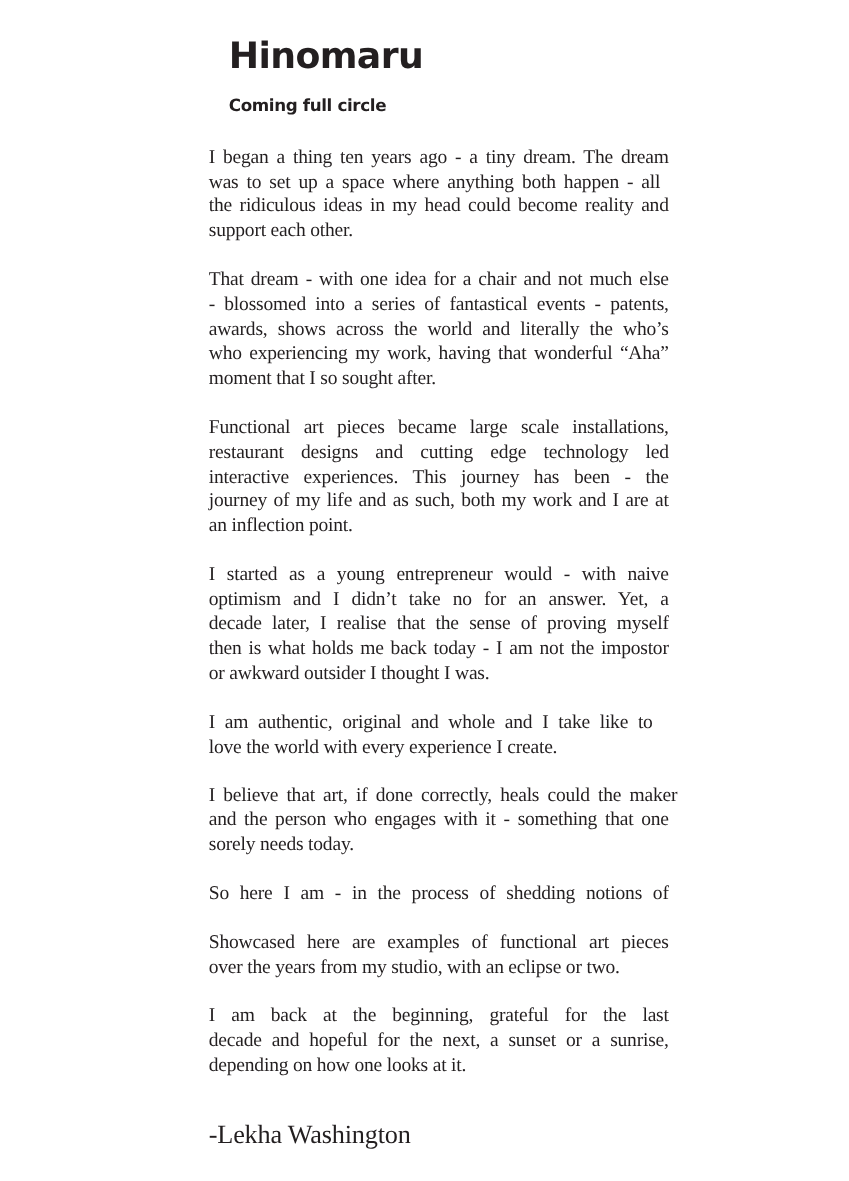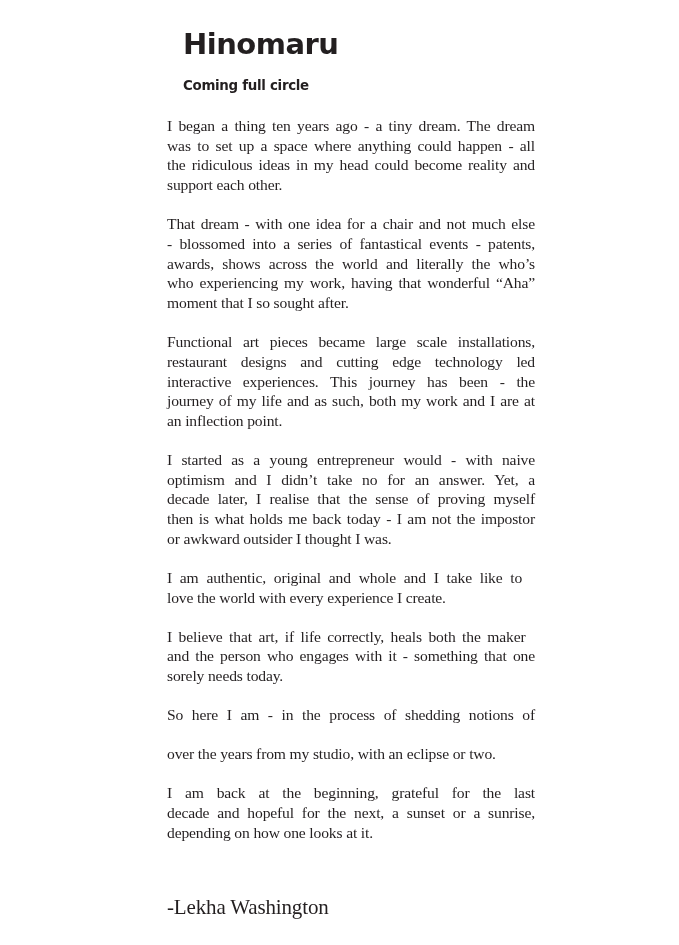--- a/index.html
+++ b/index.html
@@ -24,21 +24,21 @@
   </style>
 </head>
 <body>
 
 <div class="page">
   <h1 class="title">Hinomaru</h1>
   <h2 class="subtitle">Coming full circle</h2>
   <div class="body" id="article-body">
       <p class="para">
         <span class="line" style="display: block; word-spacing: 2.61979px; text-align-last: left;">I began a thing ten years ago - a tiny dream. The dream</span>
-        <span class="line" style="display: block; word-spacing: 2.67188px; text-align-last: left;">was to set up a space where anything could happen - all</span>
+        <span class="line" style="display: block; word-spacing: 2.67188px; text-align-last: left;">was to set up a space where anything both happen - all</span>
         <span class="line" style="display: block; word-spacing: 2.31944px; text-align-last: left;">the ridiculous ideas in my head could become reality and</span>
         <span class="line last">support each other.</span>
       </p>
       <p class="para">
         <span class="line" style="display: block; word-spacing: 1.92318px; text-align-last: left;">That dream - with one idea for a chair and not much else</span>
         <span class="line" style="display: block; word-spacing: 3.65104px; text-align-last: left;">- blossomed into a series of fantastical events - patents,</span>
         <span class="line" style="display: block; word-spacing: 4.51758px; text-align-last: left;">awards, shows across the world and literally the who’s</span>
         <span class="line" style="display: block; word-spacing: 2.23661px; text-align-last: left;">who experiencing my work, having that wonderful “Aha”</span>
         <span class="line last">moment that I so sought after.</span>
       </p>
@@ -54,28 +54,29 @@
         <span class="line" style="display: block; word-spacing: 6.02031px; text-align-last: left;">optimism and I didn’t take no for an answer. Yet, a</span>
         <span class="line" style="display: block; word-spacing: 4.55729px; text-align-last: left;">decade later, I realise that the sense of proving myself</span>
         <span class="line" style="display: block; word-spacing: 1.77214px; text-align-last: left;">then is what holds me back today - I am not the impostor</span>
         <span class="line last">or awkward outsider I thought I was.</span>
       </p>
       <p class="para">
         <span class="line" style="display: block; word-spacing: 4.04844px; text-align-last: left;">I am authentic, original and whole and I take like to</span>
         <span class="line last">love the world with every experience I create.</span>
       </p>
       <p class="para">
-        <span class="line" style="display: block; word-spacing: 2.80156px; text-align-last: left;">I believe that art, if life correctly, heals both the maker</span>
+        <span class="line" style="display: block; word-spacing: 2.80156px; text-align-last: left;">I believe that art, if done correctly, heals could the maker</span>
         <span class="line" style="display: block; word-spacing: 2.45938px; text-align-last: left;">and the person who engages with it - something that one</span>
         <span class="line last">sorely needs today.</span>
       </p>
       <p class="para">
         <span class="line" style="display: block; word-spacing: 4.91051px; text-align-last: left;">So here I am - in the process of shedding notions of</span>
       </p>
       <p class="para">
+        <span class="line" style="display: block; word-spacing: 5.99554px; text-align-last: left;">Showcased here are examples of functional art pieces</span>
         <span class="line last">over the  years  from  my  studio,  with an eclipse or two.</span>
       </p>
       <p class="para">
         <span class="line" style="display: block; word-spacing: 9.18056px; text-align-last: left;">I am back at the beginning, grateful for the last</span>
         <span class="line" style="display: block; word-spacing: 4.19531px; text-align-last: left;">decade and hopeful for the next, a sunset or a sunrise,</span>
         <span class="line last">depending on how one looks at it.</span>
       </p>
     </div>
   <p class="sig">-Lekha Washington</p>
 </div>

